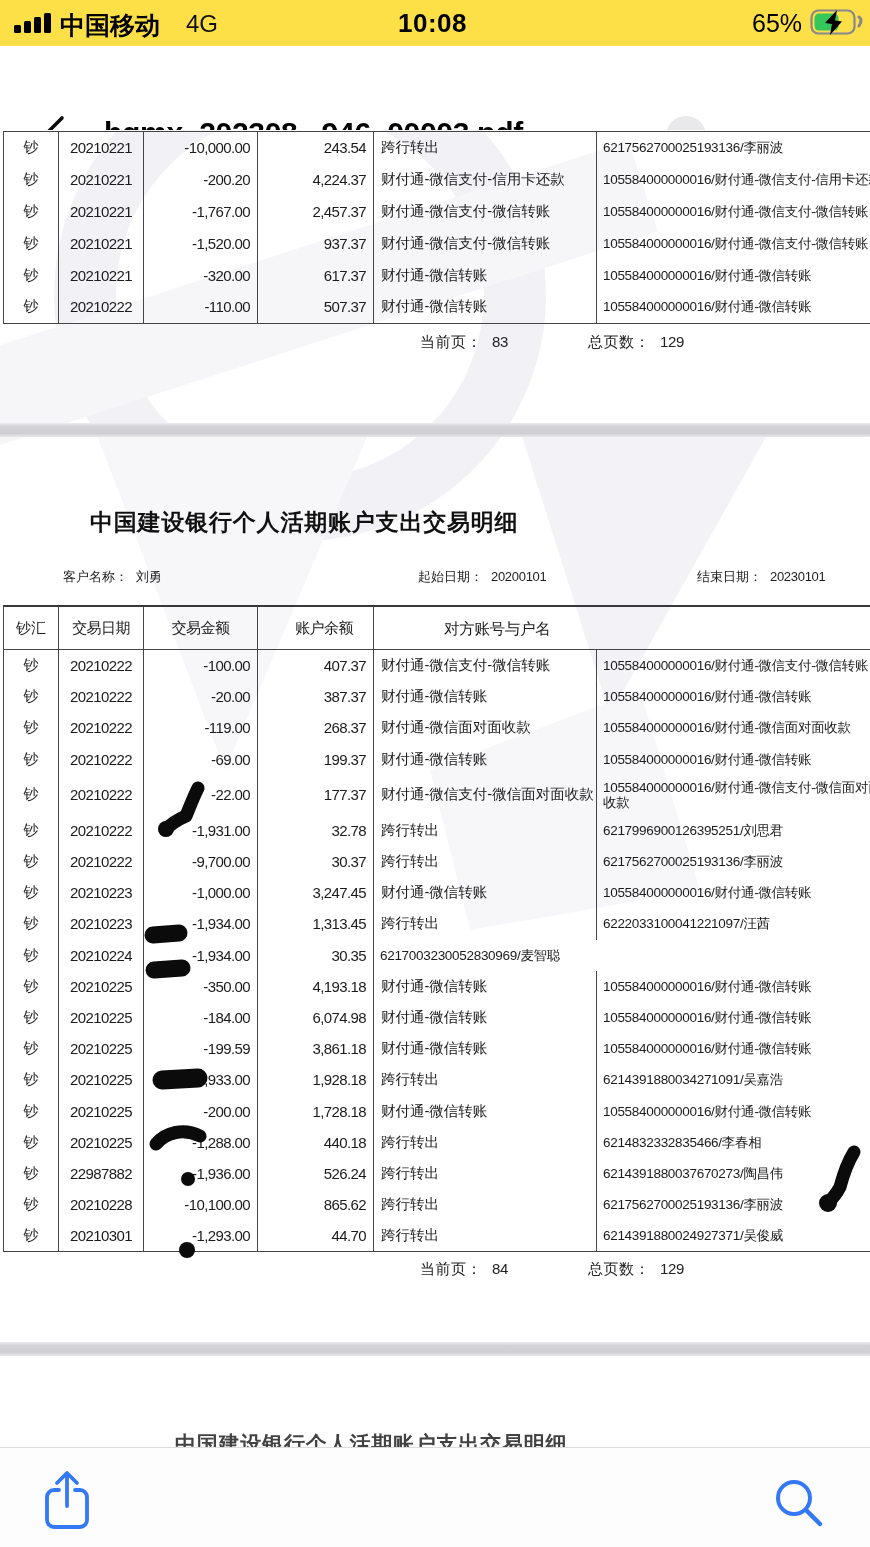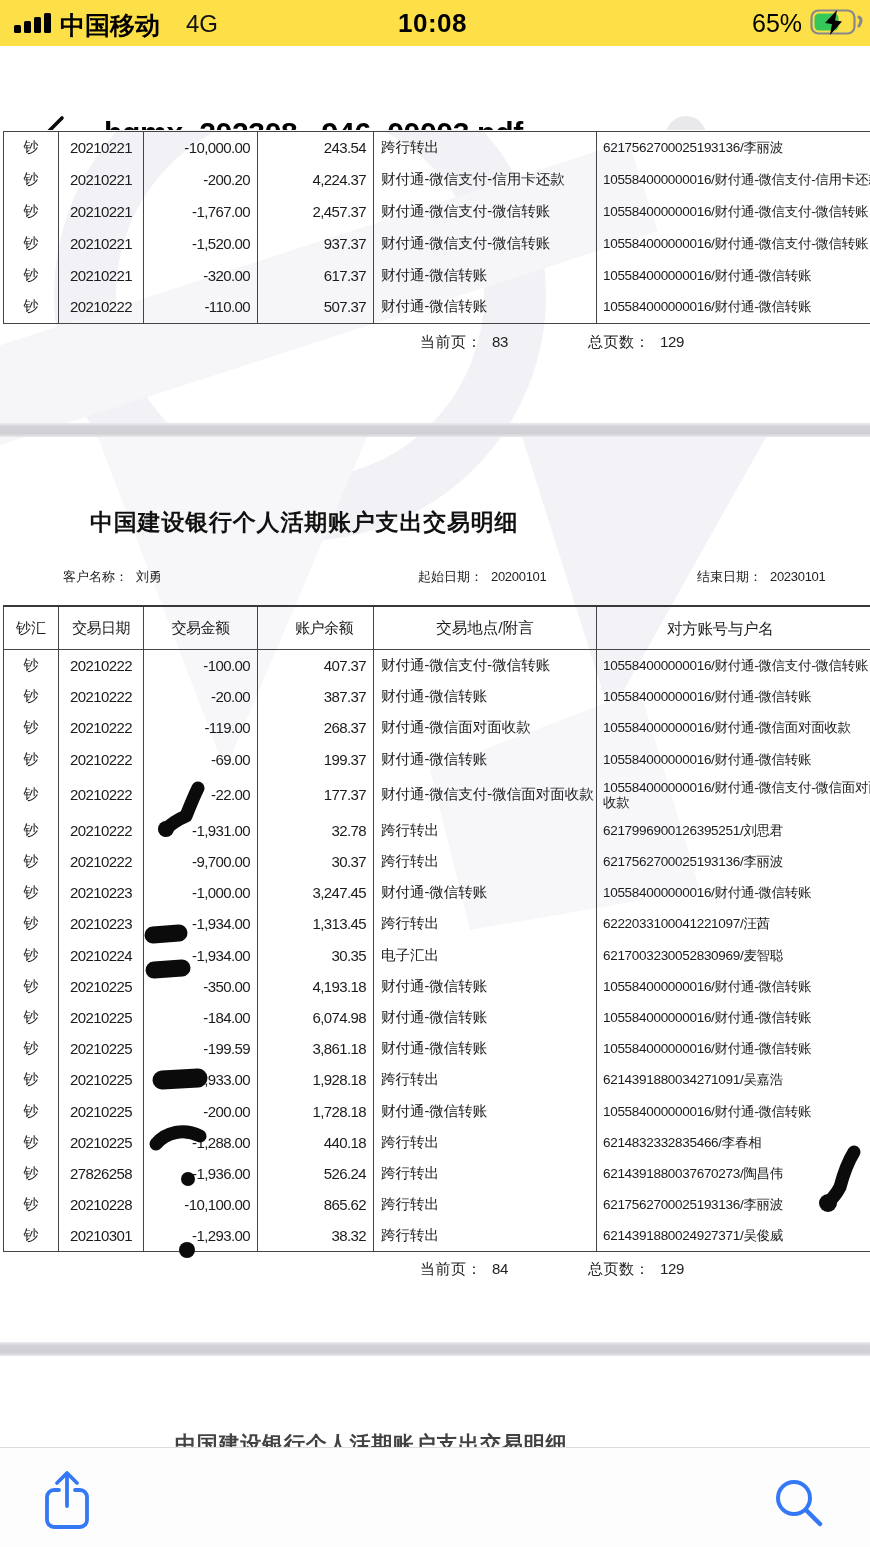--- a/index.html
+++ b/index.html
@@ -206,21 +206,20 @@
         <span>结束日期：</span><span class="v">20230101</span>
       </span>
     </div>
 
     <div id="table-main" class="btable">
       <div class="thead">
         <div class="tcell hc c-cur">钞汇</div>
         <div class="tcell hc c-date">交易日期</div>
         <div class="tcell hc c-amt" style="justify-content:center;padding-right:0">交易金额</div>
         <div class="tcell hc c-bal" style="justify-content:center;padding-right:0">账户余额</div>
-        <div class="tcell hc c-place" style="justify-content:center;padding-left:0;font-size:15.5px">交易地点/附言</div>
         <div class="tcell hc c-party" style="justify-content:flex-start;padding-left:70px;font-size:15.5px">对方账号与户名</div>
       </div>
     <div class="trow" style="height: 31.2px;">
           <div class="tcell c-cur">钞</div>
           <div class="tcell c-date">20210222</div>
           <div class="tcell c-amt">-100.00</div>
           <div class="tcell c-bal">407.37</div>
           <div class="tcell c-place">财付通-微信支付-微信转账</div>
           <div class="tcell c-party">105584000000016/财付通-微信支付-微信转账</div>
         </div>
@@ -286,21 +285,20 @@
           <div class="tcell c-amt">-1,934.00</div>
           <div class="tcell c-bal">1,313.45</div>
           <div class="tcell c-place">跨行转出</div>
           <div class="tcell c-party">6222033100041221097/汪茜</div>
         </div>
         <div class="trow" style="height: 31.2px;">
           <div class="tcell c-cur">钞</div>
           <div class="tcell c-date">20210224</div>
           <div class="tcell c-amt">-1,934.00</div>
           <div class="tcell c-bal">30.35</div>
-          <div class="tcell c-place">电子汇出</div>
           <div class="tcell c-party">6217003230052830969/麦智聪</div>
         </div>
         <div class="trow" style="height: 31.2px;">
           <div class="tcell c-cur">钞</div>
           <div class="tcell c-date">20210225</div>
           <div class="tcell c-amt">-350.00</div>
           <div class="tcell c-bal">4,193.18</div>
           <div class="tcell c-place">财付通-微信转账</div>
           <div class="tcell c-party">105584000000016/财付通-微信转账</div>
         </div>
@@ -339,39 +337,39 @@
         <div class="trow" style="height: 31.2px;">
           <div class="tcell c-cur">钞</div>
           <div class="tcell c-date">20210225</div>
           <div class="tcell c-amt">-1,288.00</div>
           <div class="tcell c-bal">440.18</div>
           <div class="tcell c-place">跨行转出</div>
           <div class="tcell c-party">6214832332835466/李春相</div>
         </div>
         <div class="trow" style="height: 31.2px;">
           <div class="tcell c-cur">钞</div>
-          <div class="tcell c-date">27826258</div>
+          <div class="tcell c-date">22987882</div>
           <div class="tcell c-amt">-1,936.00</div>
           <div class="tcell c-bal">526.24</div>
           <div class="tcell c-place">跨行转出</div>
           <div class="tcell c-party">6214391880037670273/陶昌伟</div>
         </div>
         <div class="trow" style="height: 31.2px;">
           <div class="tcell c-cur">钞</div>
           <div class="tcell c-date">20210228</div>
           <div class="tcell c-amt">-10,100.00</div>
           <div class="tcell c-bal">865.62</div>
           <div class="tcell c-place">跨行转出</div>
           <div class="tcell c-party">6217562700025193136/李丽波</div>
         </div>
         <div class="trow" style="height: 31.2px;">
           <div class="tcell c-cur">钞</div>
           <div class="tcell c-date">20210301</div>
           <div class="tcell c-amt">-1,293.00</div>
-          <div class="tcell c-bal">38.32</div>
+          <div class="tcell c-bal">44.70</div>
           <div class="tcell c-place">跨行转出</div>
           <div class="tcell c-party">6214391880024927371/吴俊威</div>
         </div>
       </div>
 
     <div id="footer-main" class="page-footer">
       <span class="pf-cur">
         <span class="pf-label">当前页：</span><span class="pf-val">84</span>
       </span>
       <span class="pf-tot">

